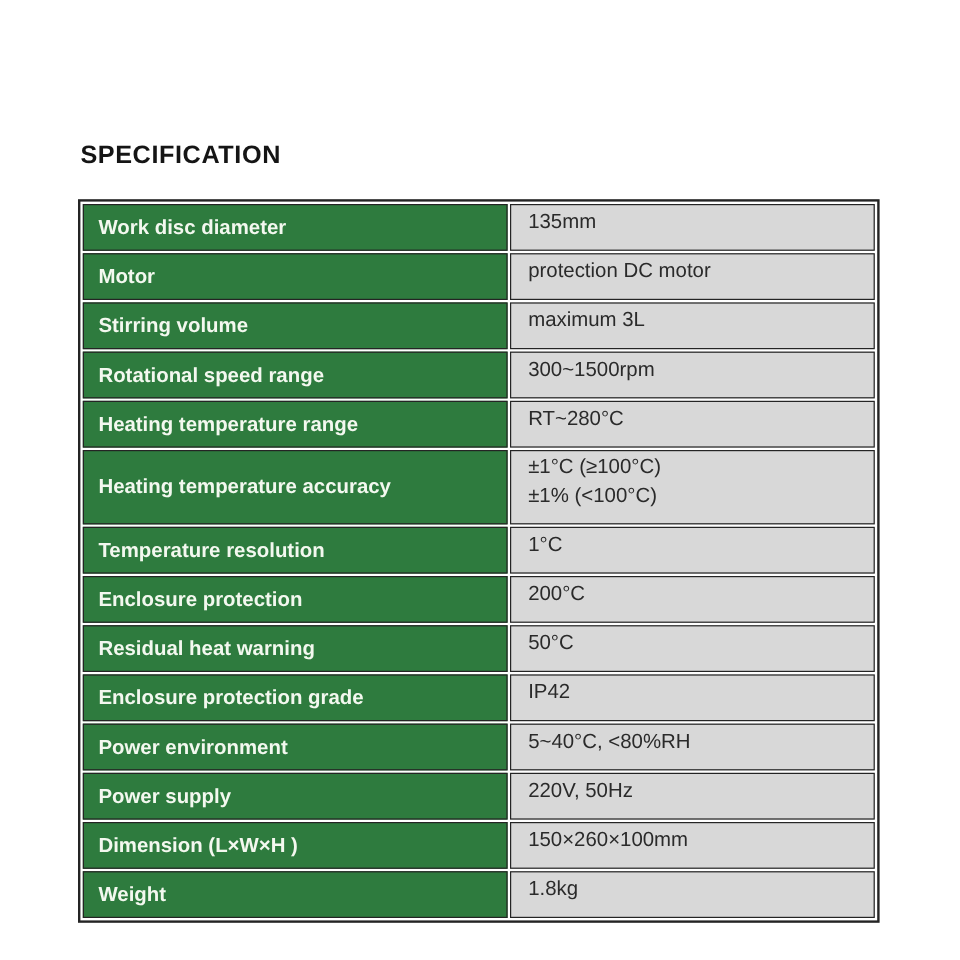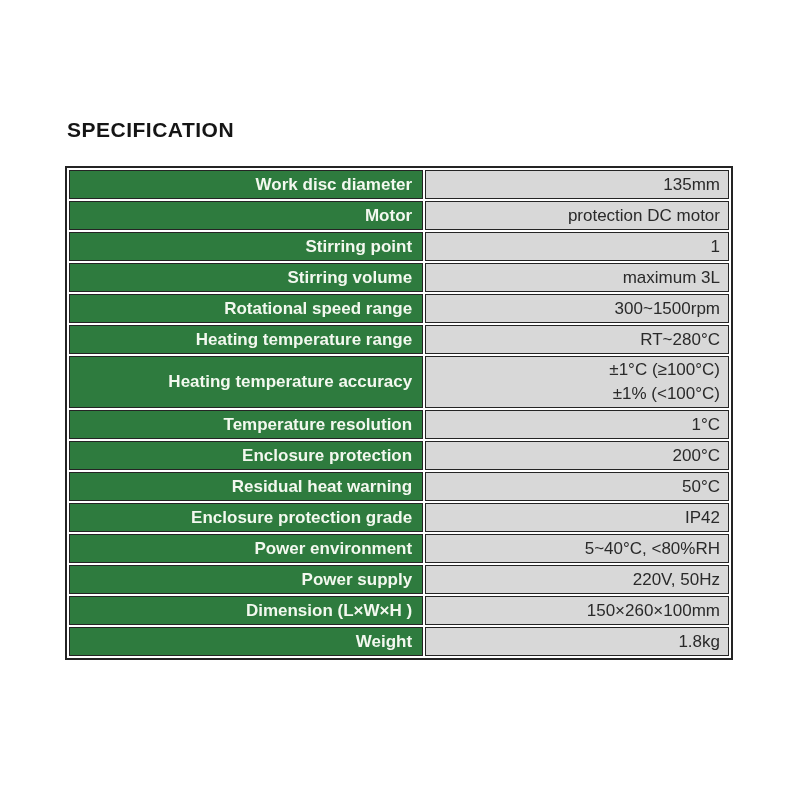--- a/index.html
+++ b/index.html
@@ -28,42 +28,41 @@
   table.spec-table {
     position: absolute;
     left: 65px;
     top: 166px;
     width: 668px;
     border-collapse: separate;
     border-spacing: 2px;
     border: 2px solid var(--border-col, #242424);
     background: #ffffff;
     table-layout: fixed;
-    text-align: right;
   }
   col.c-label { width: 352px; }
   col.c-value { width: 302px; }
   td {
     border: 1px solid var(--border-col, #242424);
     height: 25px;
     vertical-align: middle;
     font-size: 17px;
     line-height: 24px;
     overflow: hidden;
   }
   td.label-cell {
     background: var(--label-bg, #2e7b3e);
     color: var(--label-text, #f3f8ef);
     font-weight: bold;
     padding: 1px 10px 1px 12px;
   }
   td.value-cell {
     background: var(--value-bg, #d8d8d8);
     color: var(--value-text, #2a2a2a);
-    padding: 1px 8px 1px 14px;
+    padding: 1px 8px 11px 14px;
     white-space: pre-line;
   }
 </style>
 </head>
 <body>
 
 <div class="page">
 
   <div class="page-title">SPECIFICATION</div>
 
@@ -73,24 +72,20 @@
       <col class="c-value">
     </colgroup>
     <tbody>
       <tr>
         <td class="label-cell">Work disc diameter</td>
         <td class="value-cell">135mm</td>
       </tr>
       <tr>
         <td class="label-cell">Motor</td>
         <td class="value-cell">protection DC motor</td>
-      </tr>
-      <tr>
-        <td class="label-cell">Stirring point</td>
-        <td class="value-cell">1</td>
       </tr>
       <tr>
         <td class="label-cell">Stirring volume</td>
         <td class="value-cell">maximum 3L</td>
       </tr>
       <tr>
         <td class="label-cell">Rotational speed range</td>
         <td class="value-cell">300~1500rpm</td>
       </tr>
       <tr>

